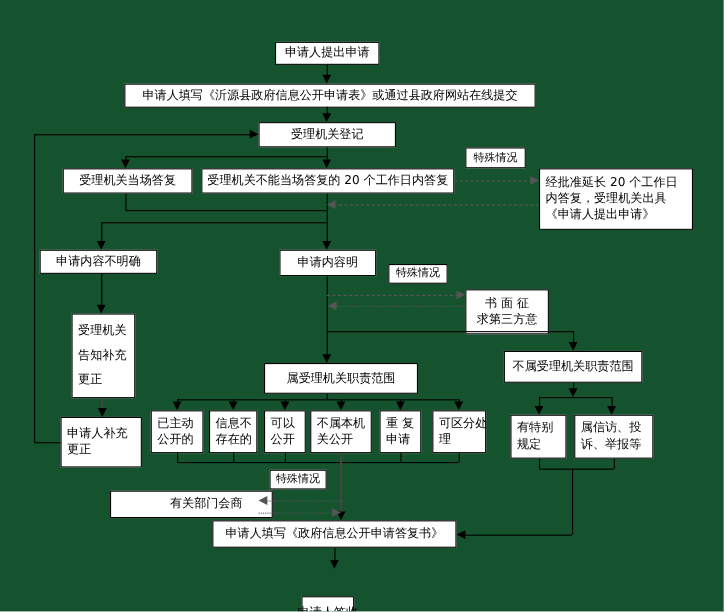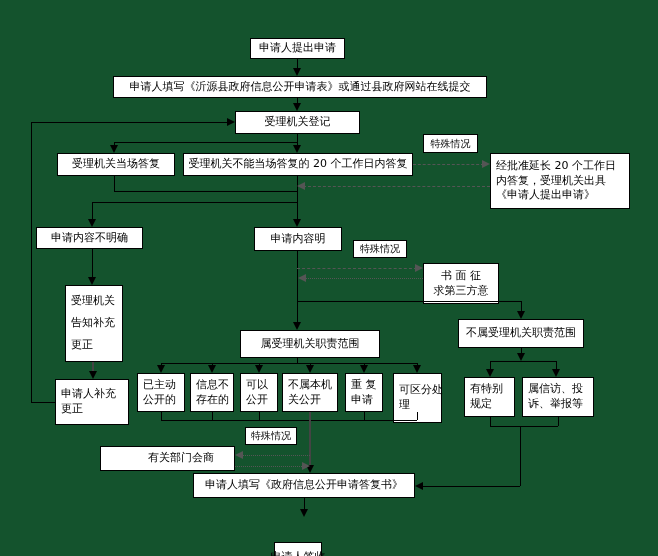--- a/index.html
+++ b/index.html
@@ -105,36 +105,36 @@
       <div class="ln">公开</div>
     </div>
     <div class="node left" style="left: 282px; top: 373px; width: 56px; height: 39px; border-color: rgb(0, 0, 0);">
       <div class="ln">不属本机</div>
       <div class="ln">关公开</div>
     </div>
     <div class="node left" style="left: 345px; top: 373px; width: 38px; height: 39px; border-color: rgb(0, 0, 0); text-align: center;">
       <div class="ln">重 复</div>
       <div class="ln">申请</div>
     </div>
-    <div class="node left" style="left: 393px; top: 373px; width: 49px; height: 50px; border-color: rgb(0, 0, 0);">
+    <div class="node left" style="left: 393px; top: 373px; width: 49px; height: 39px; border-color: rgb(0, 0, 0);">
       <div class="ln">可区分处</div>
       <div class="ln">理</div>
     </div>
     <div class="node left" style="left: 464px; top: 377px; width: 51px; height: 40px; border-color: rgb(0, 0, 0);">
       <div class="ln">有特别</div>
       <div class="ln">规定</div>
     </div>
     <div class="node left" style="left: 522px; top: 377px; width: 72px; height: 40px; border-color: rgb(0, 0, 0);">
       <div class="ln">属信访、投</div>
       <div class="ln">诉、举报等</div>
     </div>
     <div class="node small" style="left: 245px; top: 427px; width: 52px; height: 18px; border-color: rgb(0, 0, 0);">
       <div class="ln">特殊情况</div>
     </div>
-    <div class="node" style="left: 100px; top: 446px; width: 135px; height: 25px; border-color: rgb(0, 0, 0); padding-left: 29px;">
+    <div class="node" style="left: 100px; top: 446px; width: 148px; height: 25px; border-color: rgb(0, 0, 0); padding-left: 29px;">
       <div class="ln">有关部门会商</div>
     </div>
     <div class="node" style="left: 193px; top: 473px; width: 222px; height: 25px; border-color: rgb(0, 0, 0);">
       <div class="ln">申请人填写《政府信息公开申请答复书》</div>
     </div>
     <div class="node" style="left: 274px; top: 542px; width: 48px; height: 25px; border-color: rgb(0, 0, 0); justify-content: flex-end;">
       <div class="ln">申请人签收</div>
     </div>
     <div class="edge" style="left: 296.5px; top: 59px; height: 10px; border-left: 1px solid rgb(0, 0, 0);"></div>
     <div class="edge" style="left: 296.5px; top: 97px; height: 7px; border-left: 1px solid rgb(0, 0, 0);"></div>

